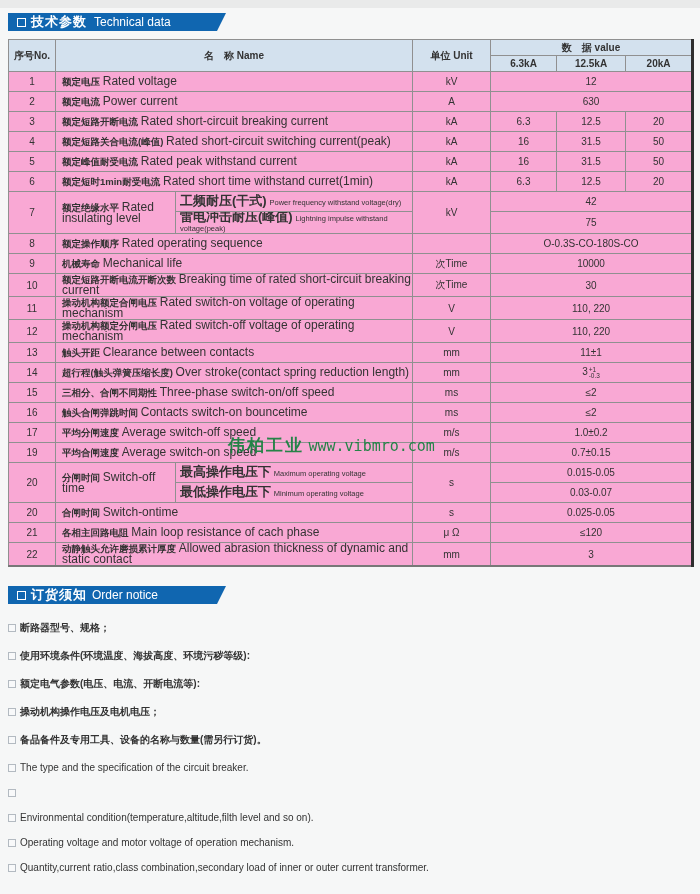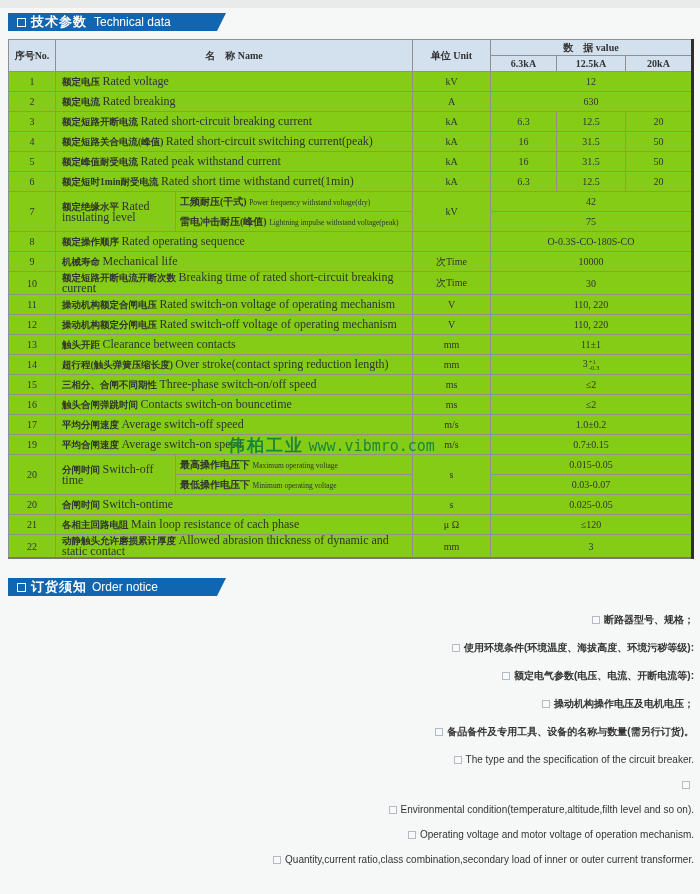--- a/index.html
+++ b/index.html
@@ -21,37 +21,36 @@
   .sq-icon { width:9px; height:9px; border:1px solid #fff; display:inline-block; flex:0 0 auto; }
   .banner-zh { font-weight:bold; font-size:13px; letter-spacing:1px; }
   .banner-en { font-size:12px; margin-left:2px; }
   .banner-tip { width:11px; background:#1066b0; transform:skewX(-23deg); margin-left:-5px; }
   .banner-rest { flex:1; margin-left:5px; background:linear-gradient(#f2f2f2,#e2e3e4); }
 
   
   table {
     border-collapse:collapse; table-layout:fixed; width:684px; margin-top:7px;
     border-style:solid; border-color:#888 #2e2e2e #787878 #888; border-width:1px 3px 2px 1px;
-    background:#84cc16;
-    font-family:Liberation Serif, serif;
+    background:#f9a8d4;
   }
   th,td { border:1px solid #909090; overflow:hidden; }
   thead th { background:#d3e1ee; font-size:10px; font-weight:bold; height:16px; text-align:center; }
   tbody td { height:20px; font-size:10px; text-align:center; white-space:nowrap; }
   td.name { text-align:left; padding-left:6px; white-space:normal; line-height:10px; }
   td.subname { text-align:left; padding-left:4px; white-space:normal; line-height:9px; }
   .nzh { font-weight:bold; font-size:9.5px; }
   .nen { font-size:12px; }
-  td.subname .nzh { font-size:10px;margin-top:13px; }
+  td.subname .nzh { font-size:13px;margin-top:13px; }
   td.subname .nen { font-size:7.5px; }
   .tol { display:inline-flex; flex-direction:column; vertical-align:middle; margin-left:1px;
          font-size:6.5px; line-height:6px; text-align:left; }
 
   
-  .notice { list-style:none; margin-top:18px;text-align:right; }
+  .notice { list-style:none; margin-top:18px; }
   .notice li { font-size:10px; line-height:12px; }
   .notice li.zh { font-weight:bold; margin-bottom:16px; }
   .notice li.en { font-weight:normal; margin-bottom:13px; }
   .chk { display:inline-block; width:8px; height:8px; border:1px solid #b3bac1;
          background:#f8f9fa; margin-right:4px; vertical-align:-1px; }
 
   
   .watermark {
     position:absolute; left:228px; top:426px; z-index:5; color:#15803d; opacity:.92;
     white-space:nowrap; pointer-events:none;
@@ -101,21 +100,21 @@
     </thead>
     <tbody id="tech-rows">
         <tr>
           <td>1</td>
           <td class="name" colspan="2"><span class="nzh">额定电压</span> <span class="nen">Rated voltage</span></td>
           <td>kV</td>
           <td colspan="3">12</td>
         </tr>
         <tr>
           <td>2</td>
-          <td class="name" colspan="2"><span class="nzh">额定电流</span> <span class="nen">Rated breaking</span></td>
+          <td class="name" colspan="2"><span class="nzh">额定电流</span> <span class="nen">Power current</span></td>
           <td>A</td>
           <td colspan="3">630</td>
         </tr>
         <tr>
           <td>3</td>
           <td class="name" colspan="2"><span class="nzh">额定短路开断电流</span> <span class="nen">Rated short-circuit breaking current</span></td>
           <td>kA</td>
           <td>6.3</td>
           <td>12.5</td>
           <td>20</td>

